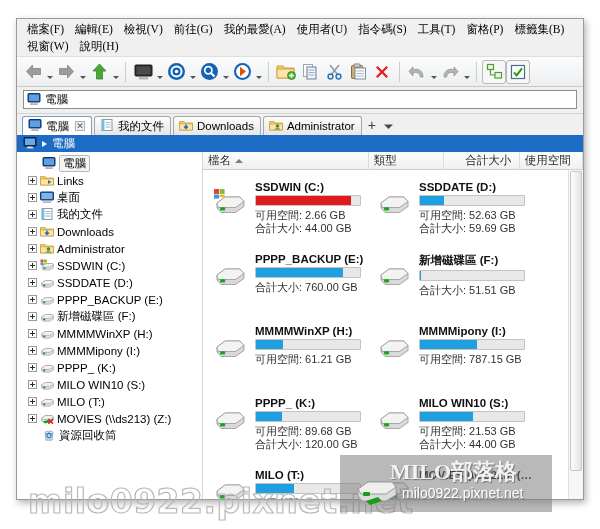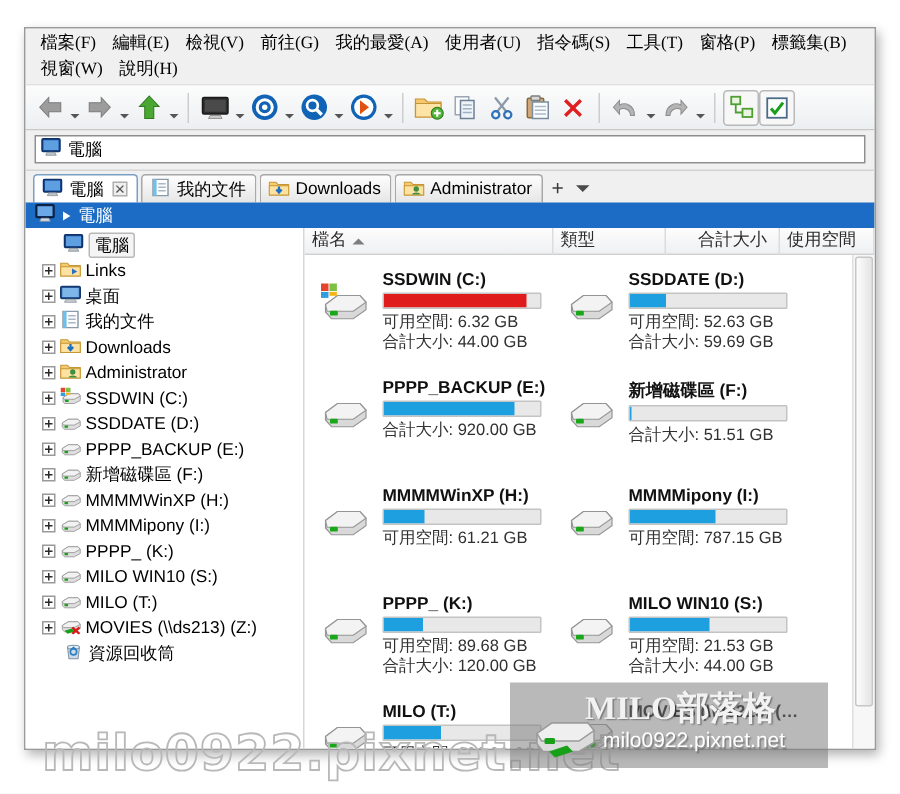--- a/index.html
+++ b/index.html
@@ -690,21 +690,21 @@
                   <rect x="1" y="1" width="5" height="5" fill="#e8442b"></rect>
                   <rect x="6.6" y="1" width="5" height="5" fill="#7ec043"></rect>
                   <rect x="1" y="6.6" width="5" height="4" fill="#2f9ee0"></rect>
                   <rect x="6.6" y="6.6" width="5" height="2.6" fill="#f5b315"></rect>
                 </svg></div>
               <div class="tilebody">
                 <div class="tname">SSDWIN (C:)</div>
                 <div class="bar">
                   <div class="fill" style="width: 91%; background: rgb(224, 27, 27);"></div>
                 </div>
-                <div class="tmeta">可用空間: 6.32 GB</div>
+                <div class="tmeta">可用空間: 2.66 GB</div>
                 <div class="tmeta">合計大小: 44.00 GB</div>
               </div>
             </div>
             <div class="tile">
               <div class="dicon"><svg width="34" height="28" viewBox="0 0 34 28">
                   <path d="M4 15 L12 9 H27 L31 13.5 V18.5 L22.5 24.5 H8 L4 20 Z" fill="#d9d9d9" stroke="#959595" stroke-width="0.8"></path>
                   <path d="M4 15 L12 9 H27 L31 13.5 L22.5 19.5 H5 Z" fill="#f3f3f3" stroke="#959595" stroke-width="0.8"></path>
                   <rect x="7" y="19.2" width="5.2" height="3.2" rx="0.8" fill="#1aa81a"></rect>
                 </svg></div>
               <div class="tilebody">
@@ -720,21 +720,21 @@
               <div class="dicon"><svg width="34" height="28" viewBox="0 0 34 28">
                   <path d="M4 15 L12 9 H27 L31 13.5 V18.5 L22.5 24.5 H8 L4 20 Z" fill="#d9d9d9" stroke="#959595" stroke-width="0.8"></path>
                   <path d="M4 15 L12 9 H27 L31 13.5 L22.5 19.5 H5 Z" fill="#f3f3f3" stroke="#959595" stroke-width="0.8"></path>
                   <rect x="7" y="19.2" width="5.2" height="3.2" rx="0.8" fill="#1aa81a"></rect>
                 </svg></div>
               <div class="tilebody">
                 <div class="tname">PPPP_BACKUP (E:)</div>
                 <div class="bar">
                   <div class="fill" style="width: 84%; background: rgb(30, 159, 224);"></div>
                 </div>
-                <div class="tmeta">合計大小: 920.00 GB</div>
+                <div class="tmeta">合計大小: 760.00 GB</div>
               </div>
             </div>
             <div class="tile">
               <div class="dicon"><svg width="34" height="28" viewBox="0 0 34 28">
                   <path d="M4 15 L12 9 H27 L31 13.5 V18.5 L22.5 24.5 H8 L4 20 Z" fill="#d9d9d9" stroke="#959595" stroke-width="0.8"></path>
                   <path d="M4 15 L12 9 H27 L31 13.5 L22.5 19.5 H5 Z" fill="#f3f3f3" stroke="#959595" stroke-width="0.8"></path>
                   <rect x="7" y="19.2" width="5.2" height="3.2" rx="0.8" fill="#1aa81a"></rect>
                 </svg></div>
               <div class="tilebody">
                 <div class="tname">新增磁碟區 (F:)</div>

